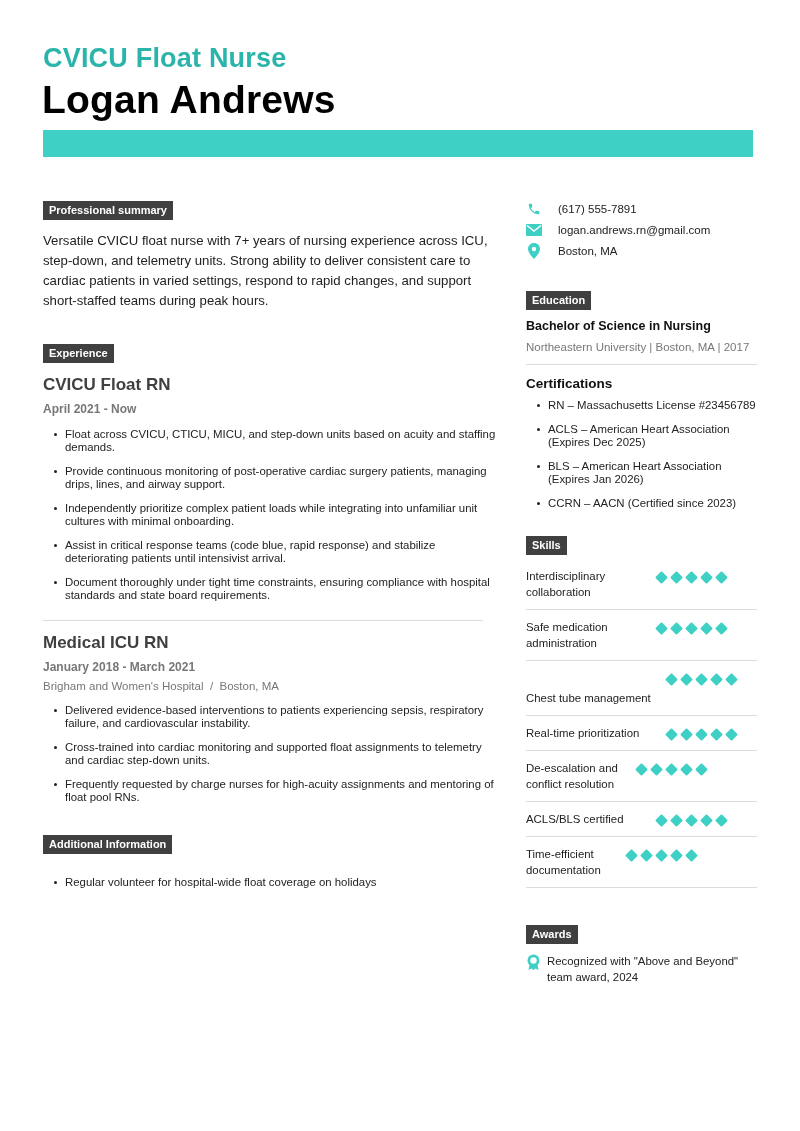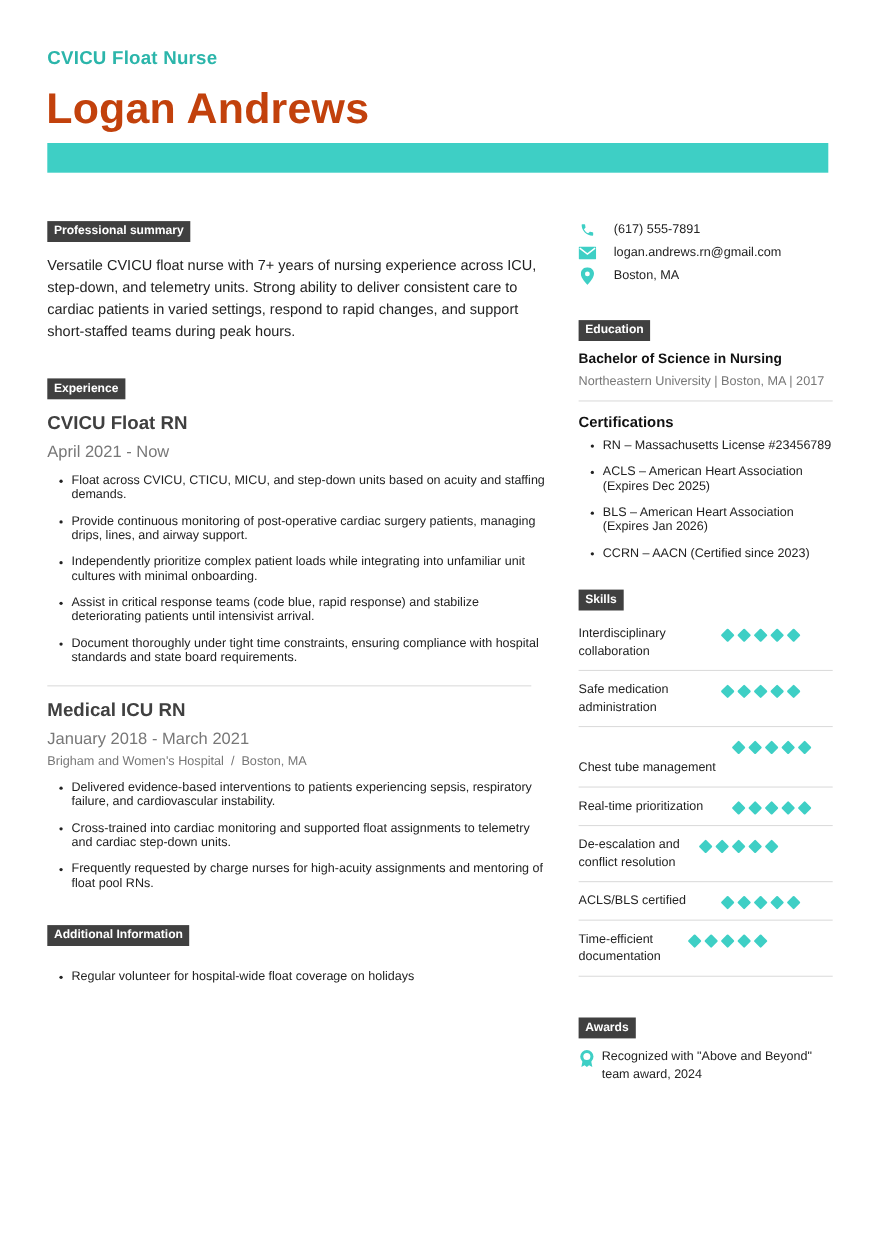--- a/index.html
+++ b/index.html
@@ -1,31 +1,31 @@
 <!DOCTYPE html>
 <html><head>
   <meta charset="utf-8">
   <style>
     * { box-sizing: border-box; margin: 0; padding: 0; }
     html, body { width: 800px; height: 1131px; background: #ffffff; }
     body { font-family: "Liberation Sans", "DejaVu Sans", sans-serif; color: #1a1a1a; position: relative; overflow: hidden; }
 
-    .job-title-top { position: absolute; left: 43px; top: 43px; font-size: 17px; font-weight: bold; color: #2bb5aa; letter-spacing: 0.2px; }
-    .name { position: absolute; left: 42px; top: 78px; font-size: 39px; font-weight: bold; color: #c2410c; letter-spacing: 0.2px; }
+    .job-title-top { position: absolute; left: 43px; top: 43px; font-size: 27px; font-weight: bold; color: #2bb5aa; letter-spacing: 0.2px; }
+    .name { position: absolute; left: 42px; top: 78px; font-size: 39px; font-weight: bold; color: #000000; letter-spacing: 0.2px; }
     .accent-bar { position: absolute; left: 43px; top: 130px; width: 710px; height: 27px; background: #3ecfc5; }
 
     .tag { display: inline-block; background: #404040; color: #ffffff; font-size: 11px; font-weight: bold; padding: 3px 6px 3px 6px; line-height: 13px; }
 
     .left { position: absolute; left: 43px; top: 200px; width: 455px; }
     .right { position: absolute; left: 526px; top: 200px; width: 232px; }
 
     .summary { font-size: 13.2px; line-height: 20px; color: #222; margin-top: 11px; }
 
     .exp-title { font-size: 17px; font-weight: bold; color: #404040; margin-top: 12px; }
-    .exp-date { font-size: 15px; color: #777; margin-top: 7px; }
+    .exp-date { font-size: 12px; color: #777; margin-top: 7px; font-weight: bold; }
     .exp-org { font-size: 11.5px; color: #777; margin-top: 6px; }
     ul.bullets { list-style: none; margin-top: 12px; padding-left: 22px; }
     ul.bullets li { position: relative; font-size: 11.4px; line-height: 13px; color: #222; margin-bottom: 11px; }
     ul.bullets li::before { content: ""; position: absolute; left: -11px; top: 5px; width: 3px; height: 3px; border-radius: 50%; background: #222; }
     .divider { height: 1px; background: #dcdcdc; width: 440px; }
 
     .contact-row { display: flex; align-items: center; height: 21px; font-size: 11.5px; color: #222; gap: 10px; }
     .contact-row .ic { width: 16px; height: 16px; margin-right: 6px; display: flex; align-items: center; justify-content: center; }
 
     .edu-degree { font-size: 12.5px; font-weight: bold; color: #111; margin-top: 9px; }

